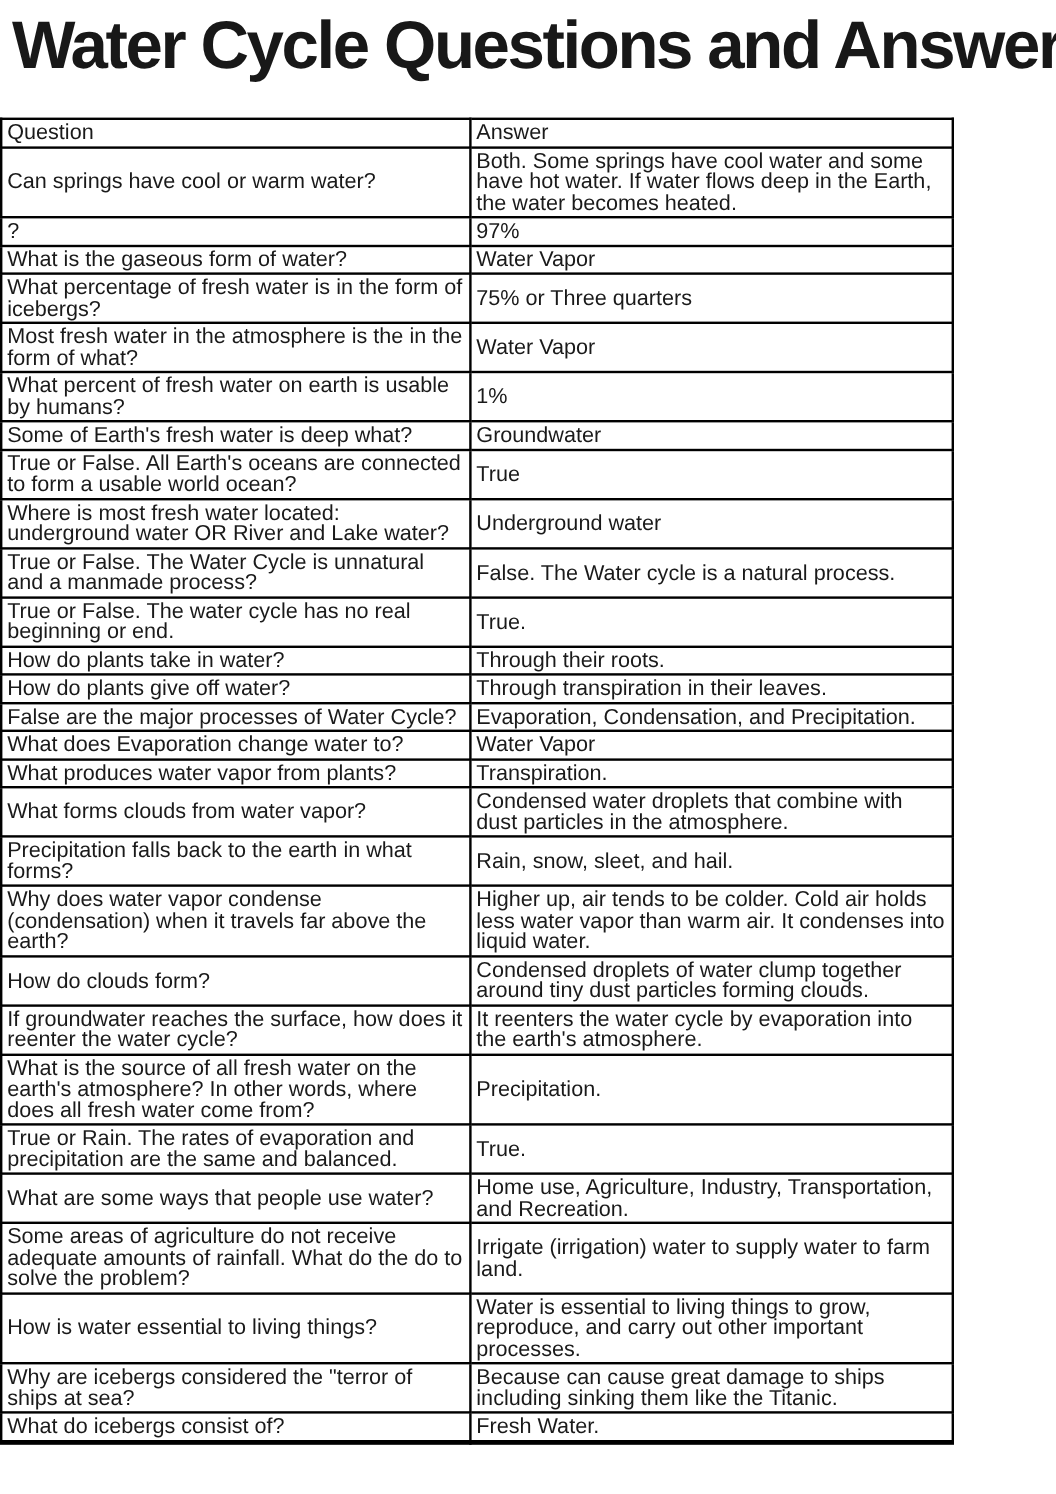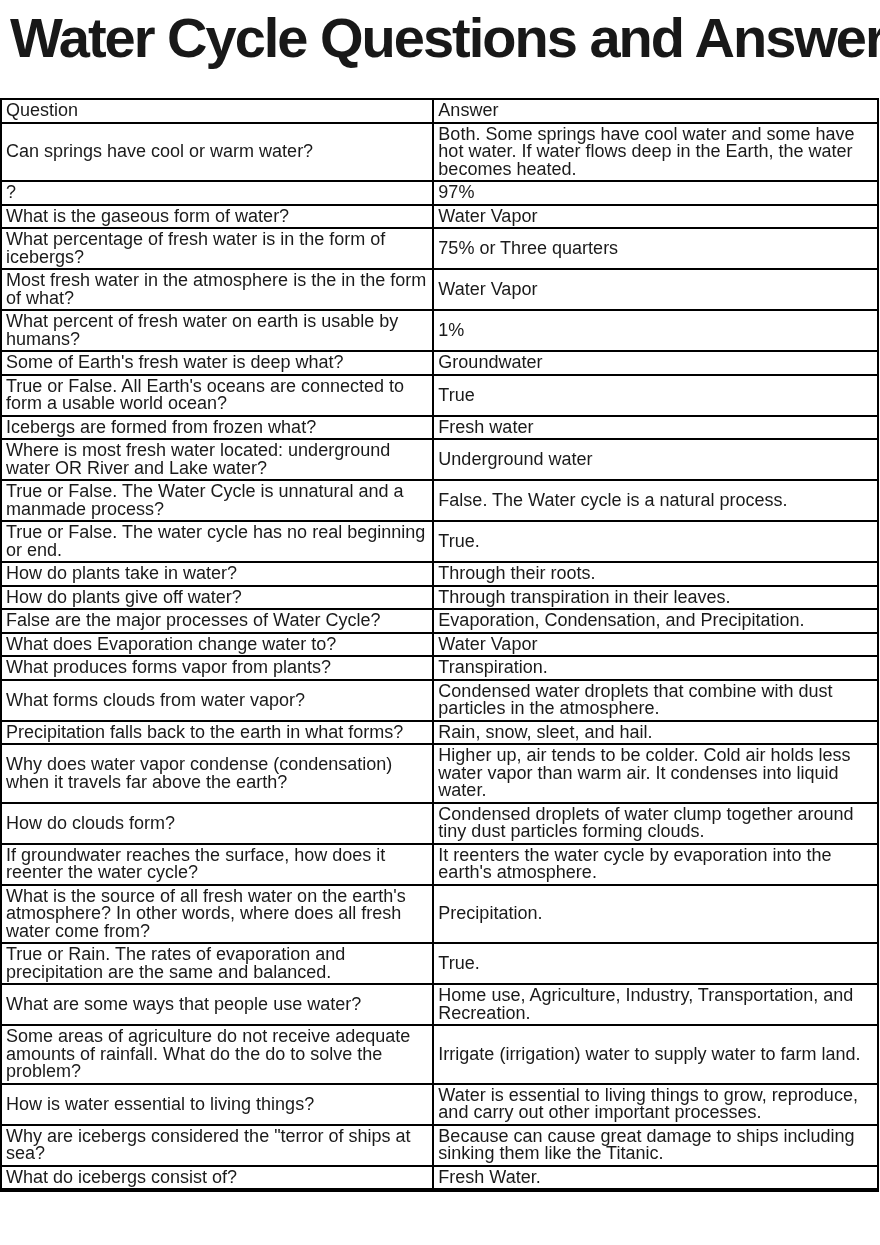--- a/index.html
+++ b/index.html
@@ -22,21 +22,21 @@
   h1.page-title {
     margin: 6px 6px 28px 10px;
     font-size: 56px;
     font-weight: 700;
     letter-spacing: -2px;
     color: #181818;
     white-space: nowrap;
     line-height: 1.15;
   }
   table.qa-table {
-    width: 879px;
+    width: 795px;
     border-collapse: collapse;
     table-layout: fixed;
     border: 2px solid #000000;
     border-bottom: 4px solid #000000;
   }
   table.qa-table th,
   table.qa-table td {
     border: 2px solid #000000;
     font-size: 18px;
     line-height: 17.5px;
@@ -95,24 +95,20 @@
         </tr>
         <tr>
           <td>Some of Earth's fresh water is deep what?</td>
           <td>Groundwater</td>
         </tr>
         <tr>
           <td>True or False. All Earth's oceans are connected to form a usable world ocean?</td>
           <td>True</td>
         </tr>
         <tr>
-          <td>Icebergs are formed from frozen what?</td>
-          <td>Fresh water</td>
-        </tr>
-        <tr>
           <td>Where is most fresh water located: underground water OR River and Lake water?</td>
           <td>Underground water</td>
         </tr>
         <tr>
           <td>True or False. The Water Cycle is unnatural and a manmade process?</td>
           <td>False. The Water cycle is a natural process.</td>
         </tr>
         <tr>
           <td>True or False. The water cycle has no real beginning or end.</td>
           <td>True.</td>
@@ -127,21 +123,21 @@
         </tr>
         <tr>
           <td>False are the major processes of Water Cycle?</td>
           <td>Evaporation, Condensation, and Precipitation.</td>
         </tr>
         <tr>
           <td>What does Evaporation change water to?</td>
           <td>Water Vapor</td>
         </tr>
         <tr>
-          <td>What produces forms vapor from plants?</td>
+          <td>What produces water vapor from plants?</td>
           <td>Transpiration.</td>
         </tr>
         <tr>
           <td>What forms clouds from water vapor?</td>
           <td>Condensed water droplets that combine with dust particles in the atmosphere.</td>
         </tr>
         <tr>
           <td>Precipitation falls back to the earth in what forms?</td>
           <td>Rain, snow, sleet, and hail.</td>
         </tr>

